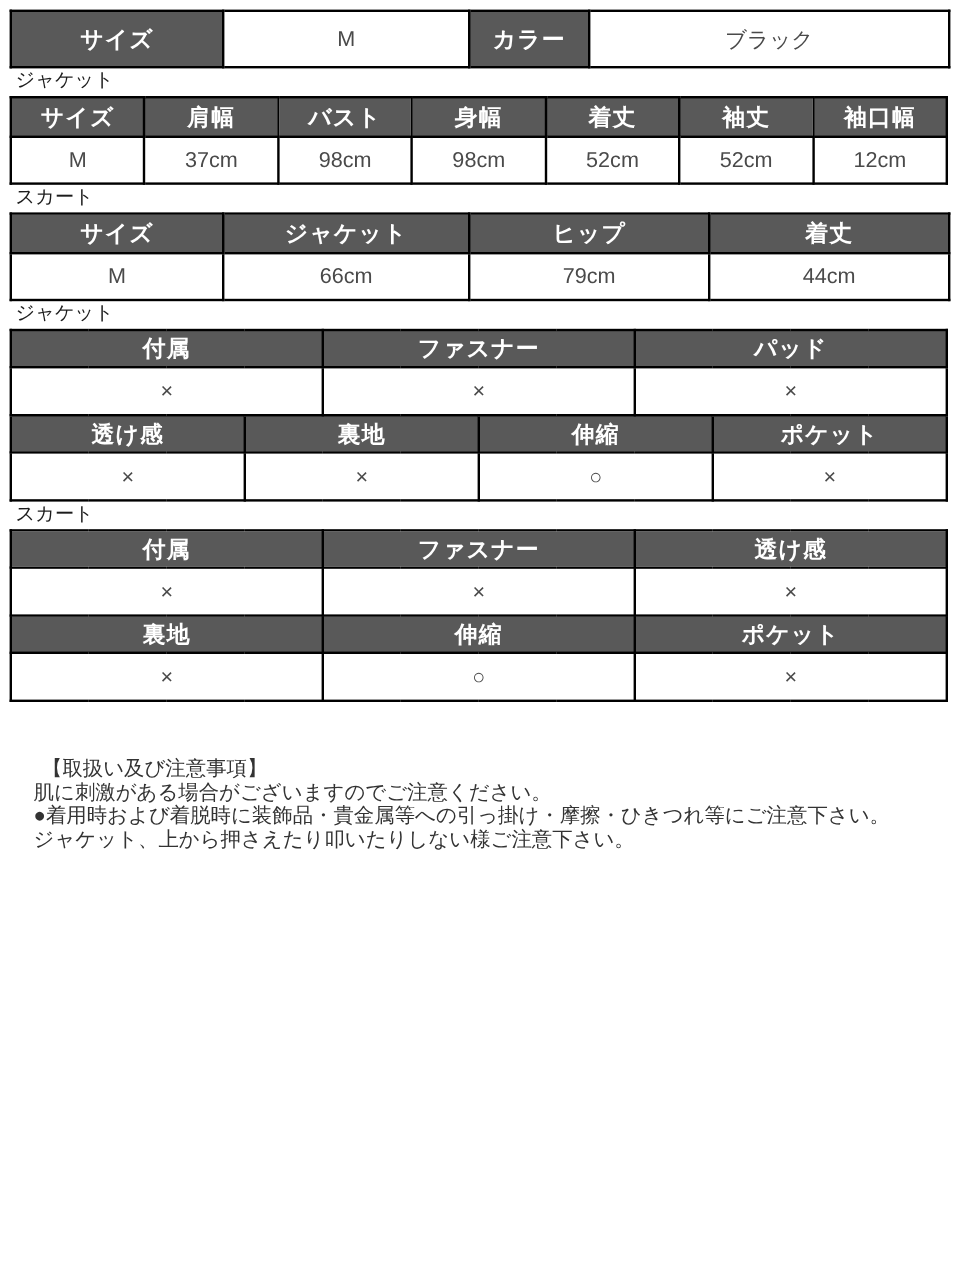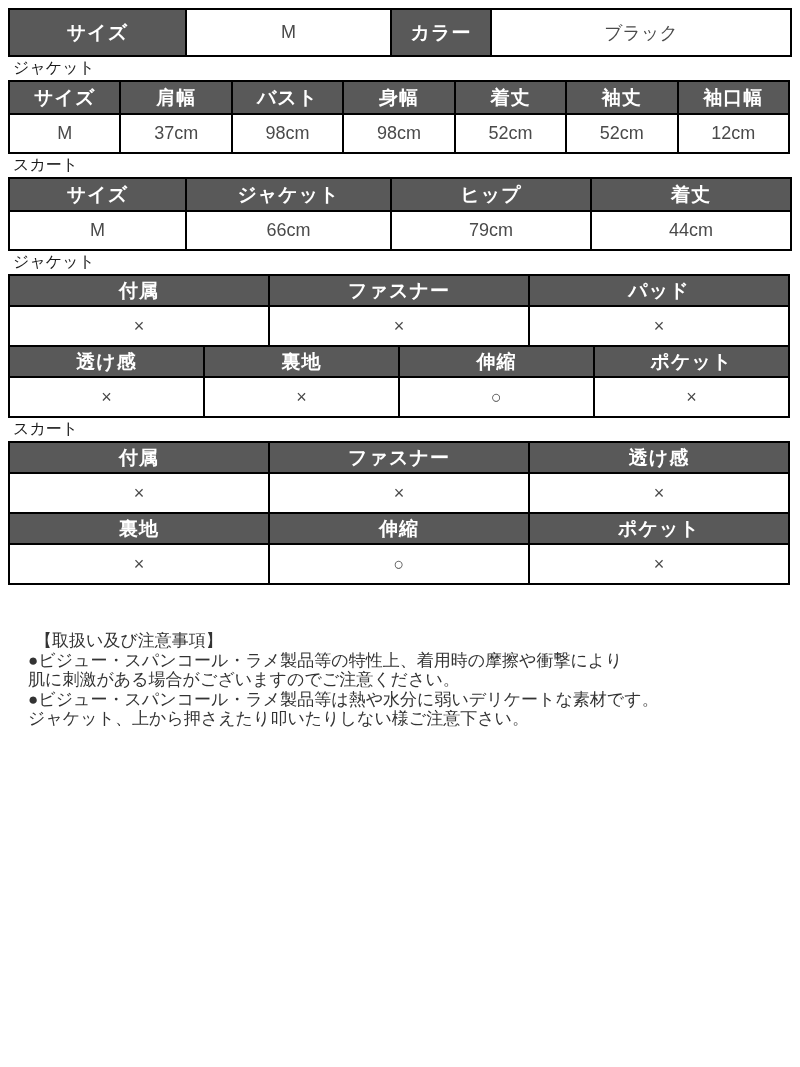--- a/index.html
+++ b/index.html
@@ -153,19 +153,18 @@
     <tr class="vrow">
       <td class="val sym" colspan="4">×</td>
       <td class="val sym" colspan="4">○</td>
       <td class="val sym" colspan="4">×</td>
     </tr>
   </tbody>
     </table>
 
   <div class="notes">
     <div class="note-title">【取扱い及び注意事項】</div>
-    <div>●ビジュー・スパンコール・ラメ製品等の特性上、着用時の摩擦や衝撃により</div>
     <div>肌に刺激がある場合がございますのでご注意ください。</div>
-    <div>●ビジュー・スパンコール・ラメ製品等は熱や水分に弱いデリケートな素材です。</div>
+    <div>●着用時および着脱時に装飾品・貴金属等への引っ掛け・摩擦・ひきつれ等にご注意下さい。</div>
     <div>ジャケット、上から押さえたり叩いたりしない様ご注意下さい。</div>
   </div>
 
 </div>
 
 </body></html>

